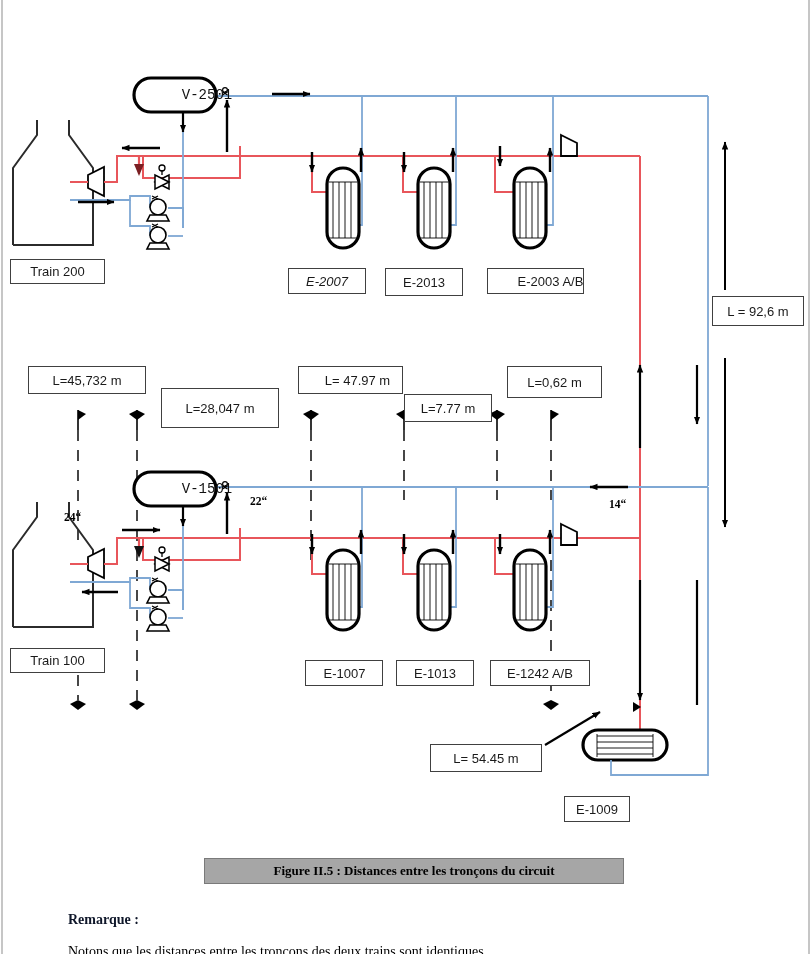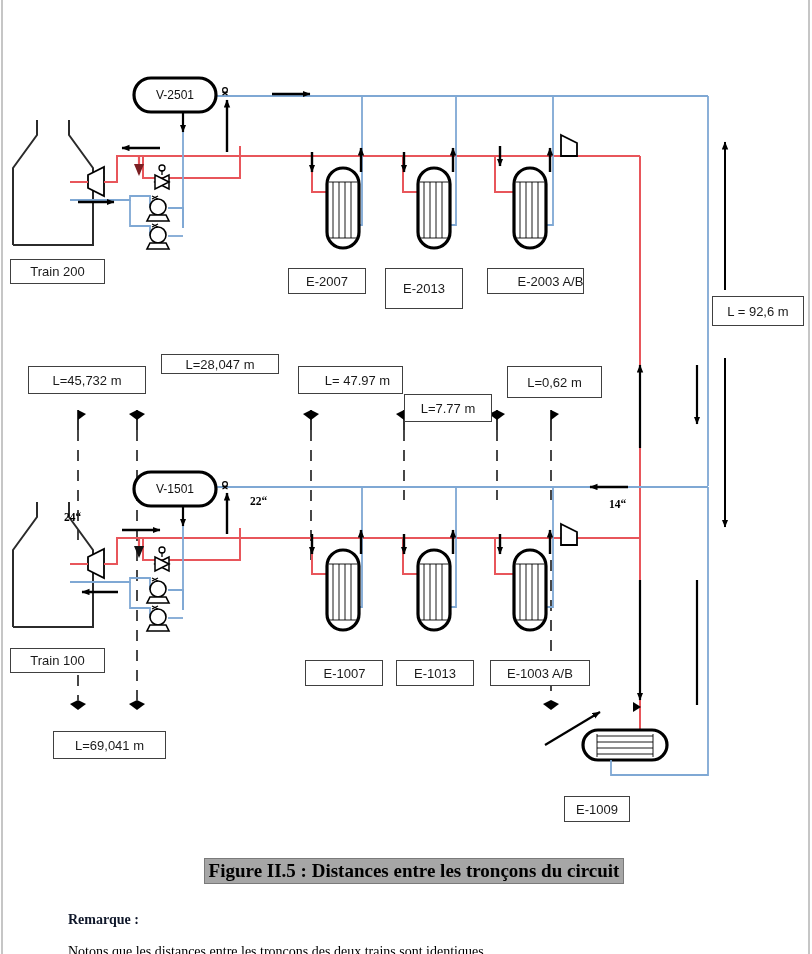--- a/index.html
+++ b/index.html
@@ -37,27 +37,28 @@
     font-size: 13px;
     line-height: 1;
     display: flex;
     align-items: center;
     justify-content: center;
     white-space: nowrap;
     padding: 0 6px;
   }
   .vessel-name {
     position: absolute;
-    font-family: Liberation Sans, sans-serif;
-    font-size: 12px;
+    font-family: Liberation Mono, monospace;
+    font-size: 14px;
     color: #111111;
     white-space: nowrap;
     display: flex;
     align-items: center;
     justify-content: center;
+    padding-left: 32px;
   }
   .pipe-size {
     position: absolute;
     font-family: "Liberation Serif", serif;
     font-weight: bold;
     font-size: 11.5px;
     color: #000000;
     white-space: nowrap;
   }
   #caption-box {
@@ -67,21 +68,21 @@
     width: 420px;
     height: 26px;
     background: #a6a6a6;
     border: 1.5px solid #7a7a7a;
     box-sizing: border-box;
     display: flex;
     align-items: center;
     justify-content: center;
     font-family: "Liberation Serif", serif;
     font-weight: bold;
-    font-size: 19px;
+    font-size: 13px;
     color: #000000;
     white-space: nowrap;
   }
   #remark-title {
     position: absolute;
     left: 68px;
     top: 912px;
     font-family: "Liberation Serif", serif;
     font-weight: bold;
     font-size: 14px;
@@ -451,40 +452,40 @@
       <line x1="697" y1="580" x2="697" y2="705" stroke="#000000" stroke-width="2.2"></line>
     </g>
   </svg>
 
   <div class="vessel-name" style="left:134px; top:78px; width:82px; height:34px;">V-2501</div>
   <div class="vessel-name" style="left:134px; top:472px; width:82px; height:34px;">V-1501</div>
 
   <div class="lbl" style="left:10px; top:259px; width:95px; height:25px;">Train 200</div>
   <div class="lbl" style="left:10px; top:648px; width:95px; height:25px;">Train 100</div>
 
-  <div class="lbl" style="left:288px; top:268px; width:78px; height:26px;">E-2007</div>
-  <div class="lbl" style="left:385px; top:268px; width:78px; height:41px;">E-2013</div>
+  <div class="lbl" style="left:288px; top:268px; width:78px; height:26px;font-style:italic;">E-2007</div>
+  <div class="lbl" style="left:385px; top:268px; width:78px; height:28px;">E-2013</div>
   <div class="lbl" style="left:487px; top:268px; width:97px; height:26px;padding-left:36px;">E-2003 A/B</div>
 
   <div class="lbl" style="left:305px; top:660px; width:78px; height:26px;padding-left:7px;">E-1007</div>
   <div class="lbl" style="left:396px; top:660px; width:78px; height:26px;">E-1013</div>
-  <div class="lbl" style="left:490px; top:660px; width:100px; height:26px;">E-1003 A/B</div>
+  <div class="lbl" style="left:490px; top:660px; width:100px; height:26px;">E-1242 A/B</div>
 
   <div class="lbl" style="left:564px; top:796px; width:66px; height:26px;">E-1009</div>
 
   <div class="lbl" style="left:28px; top:366px; width:118px; height:28px;">L=45,732 m</div>
-  <div class="lbl" style="left:161px; top:354px; width:118px; height:20px;text-align:center;">L=28,047 m</div>
+  <div class="lbl" style="left:161px; top:388px; width:118px; height:40px;text-align:center;">L=28,047 m</div>
   <div class="lbl" style="left:298px; top:366px; width:105px; height:28px;padding-left:20px;">L= 47.97 m</div>
   <div class="lbl" style="left:404px; top:366px; width:88px; height:28px;margin-top:28px;">L=7.77 m</div>
   <div class="lbl" style="left:507px; top:366px; width:95px; height:32px;">L=0,62 m</div>
 
   <div class="lbl" style="left:712px; top:296px; width:92px; height:30px;">L = 92,6 m</div>
 
-  <div class="lbl" style="left:53px; top:731px; width:113px; height:28px;">L=69,041 m</div>
-
+
+  <div class="lbl" style="left:430px; top:744px; width:112px; height:28px;">L= 54.45 m</div>
 
   <div class="pipe-size" style="left:64px; top:511px;">24“</div>
   <div class="pipe-size" style="left:250px; top:495px;">22“</div>
   <div class="pipe-size" style="left:609px; top:498px;">14“</div>
 
   <div id="caption-box">Figure II.5 : Distances entre les tronçons du circuit</div>
 
   <div id="remark-title">Remarque :</div>
   <div id="remark-body">Notons que les distances entre les tronçons des deux trains sont identiques.</div>
 

